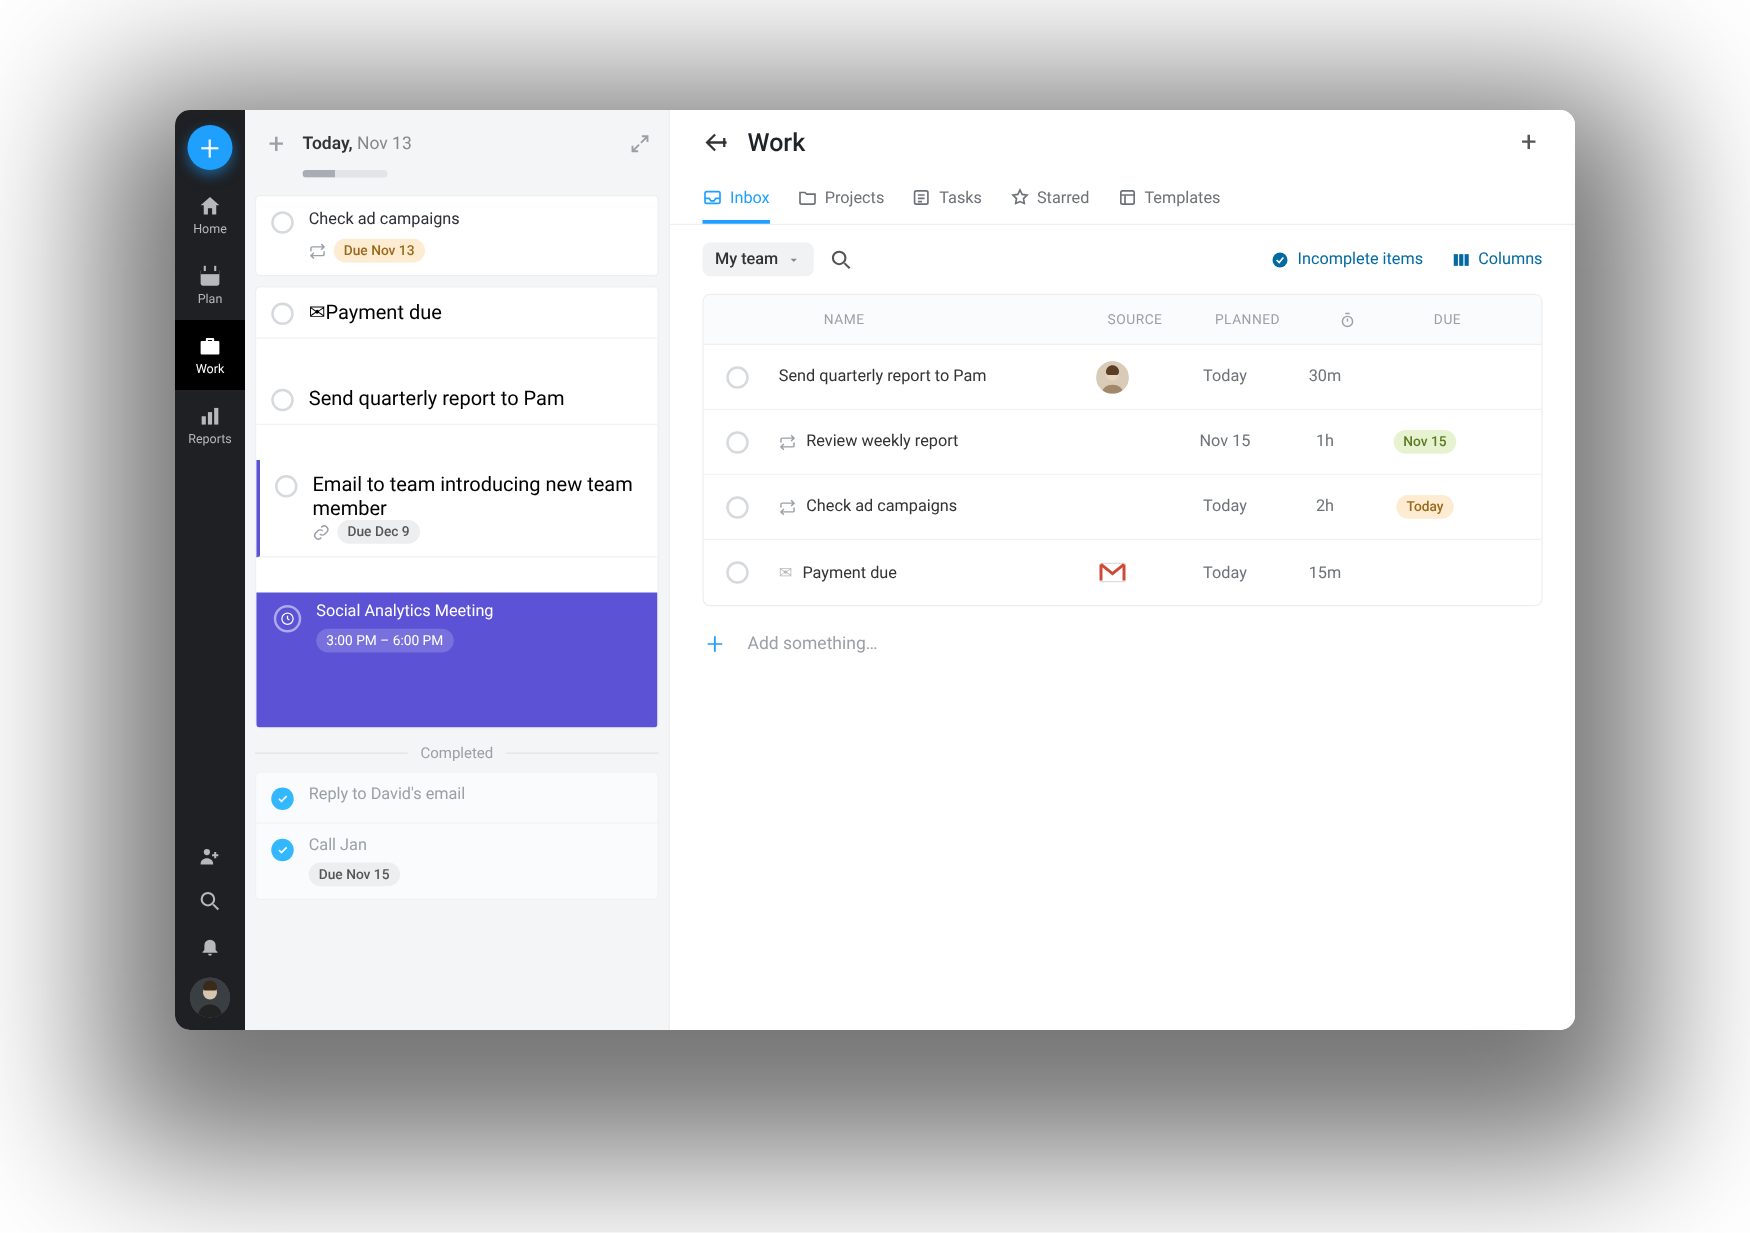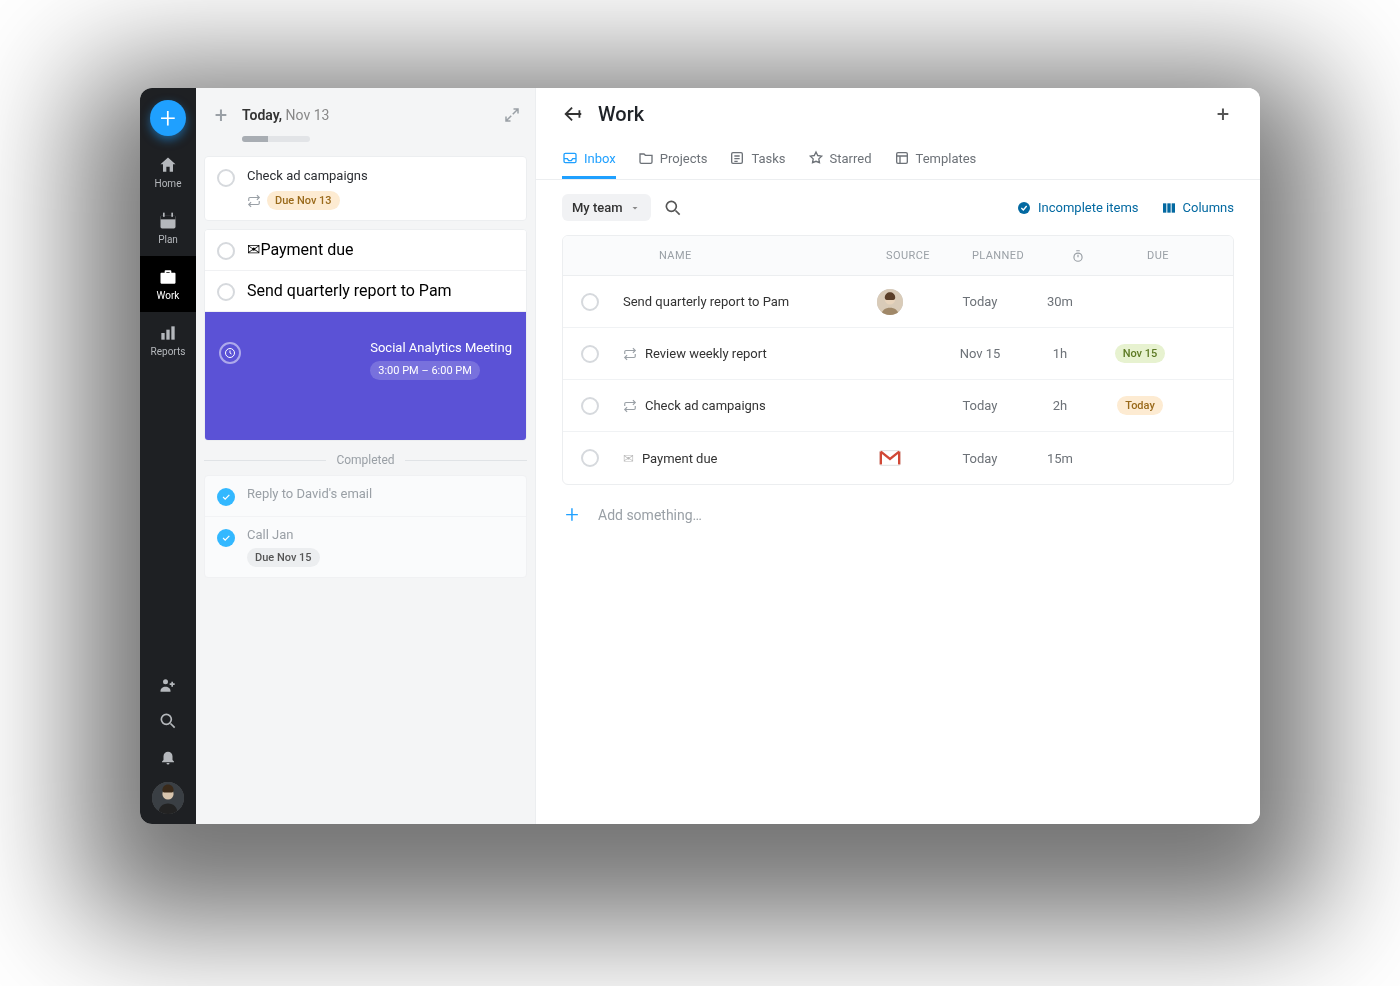--- a/index.html
+++ b/index.html
@@ -60,27 +60,27 @@
   .card .title { font-size: 13px; color: #2b2e33; line-height: 18px; }
   .chips { display: flex; gap: 6px; align-items: center; flex-wrap: wrap; }
   .repeat-ico, .link-ico { width: 14px; height: 14px; color: #9aa0a6; flex: none; }
   .chip {
     font-size: 11px; padding: 3px 8px; border-radius: 10px; font-weight: 500; display: inline-flex; align-items: center; gap: 4px;
   }
   .chip.orange { background: #fdebd2; color: #9a6a1b; }
   .chip.gray { background: #eceef0; color: #555; }
   .chip.green { background:#e7f2d0; color:#5d7a24; }
 
-  .sublist { display:flex; flex-direction:column; }
+  .sublist { display:flex; flex-direction:column;gap:28px; }
   .subcard { display:flex; align-items:flex-start; gap:12px; padding:10px 12px; background:#fff; border-bottom:1px solid #f0f1f3; cursor:pointer; }
   .subcard .circle{ width:18px;height:18px;border-radius:50%;border:2px solid #d6d9dd;flex:none;margin-top:2px;}
   .subcard.accent { border-left: 3px solid #5b52d6; background:#fff; }
 
   .event {
-    background: #5b52d6; color: #fff; padding: 28px 14px 60px; display: flex; gap: 12px; cursor:pointer;justify-content:space-between;
+    background: #5b52d6; color: #fff; padding: 8px 14px 60px; display: flex; gap: 12px; cursor:pointer;
   }
   .event .clock {
     width: 22px; height: 22px; border-radius: 50%; border: 2px solid rgba(255,255,255,.5);
     display:flex;align-items:center;justify-content:center; flex:none; margin-top:2px;
   }
   .event .content { display:flex; flex-direction:column; gap:6px; font-size:13px; }
   .event .time-chip { background: rgba(255,255,255,.18); color:#fff; font-size:11px; padding:3px 8px; border-radius:10px; width:fit-content; }
 
   .divider { display:flex; align-items:center; gap:10px; margin: 12px 8px 8px; }
   .divider::before, .divider::after { content:""; flex:1; height:1px; background:#e0e3e6; }
@@ -240,20 +240,32 @@
             <div class="content">
               <div class="title"><span class="mail">✉</span><span>Payment due</span></div>
             </div>
           </div>
           <div class="subcard">
             <div class="circle"></div>
             <div class="content">
                 <div class="title">Send quarterly report to Pam</div>
               </div>
           </div>
+          <div class="subcard accent">
+            <div class="circle"></div>
+            <div class="content">
+              <div class="title">Email to team introducing new team member</div>
+              <div class="chips">
+                <svg class="link-ico" viewBox="0 0 24 24" fill="none" stroke="currentColor" stroke-width="2">
+                    <path d="M10 14a5 5 0 007 0l3-3a5 5 0 00-7-7l-1 1M14 10a5 5 0 00-7 0l-3 3a5 5 0 007 7l1-1"></path>
+                  </svg>
+                <span class="chip gray">Due Dec 9</span>
+              </div>
+            </div>
+          </div>
           <div class="event">
             <div class="clock">
               <svg viewBox="0 0 24 24" width="12" height="12" fill="none" stroke="#fff" stroke-width="2">
                   <circle cx="12" cy="12" r="9"></circle>
                   <path d="M12 7v5l3 2"></path>
                 </svg>
             </div>
             <div class="content">
               <div>Social Analytics Meeting</div>
               <span class="time-chip">3:00 PM – 6:00 PM</span>

